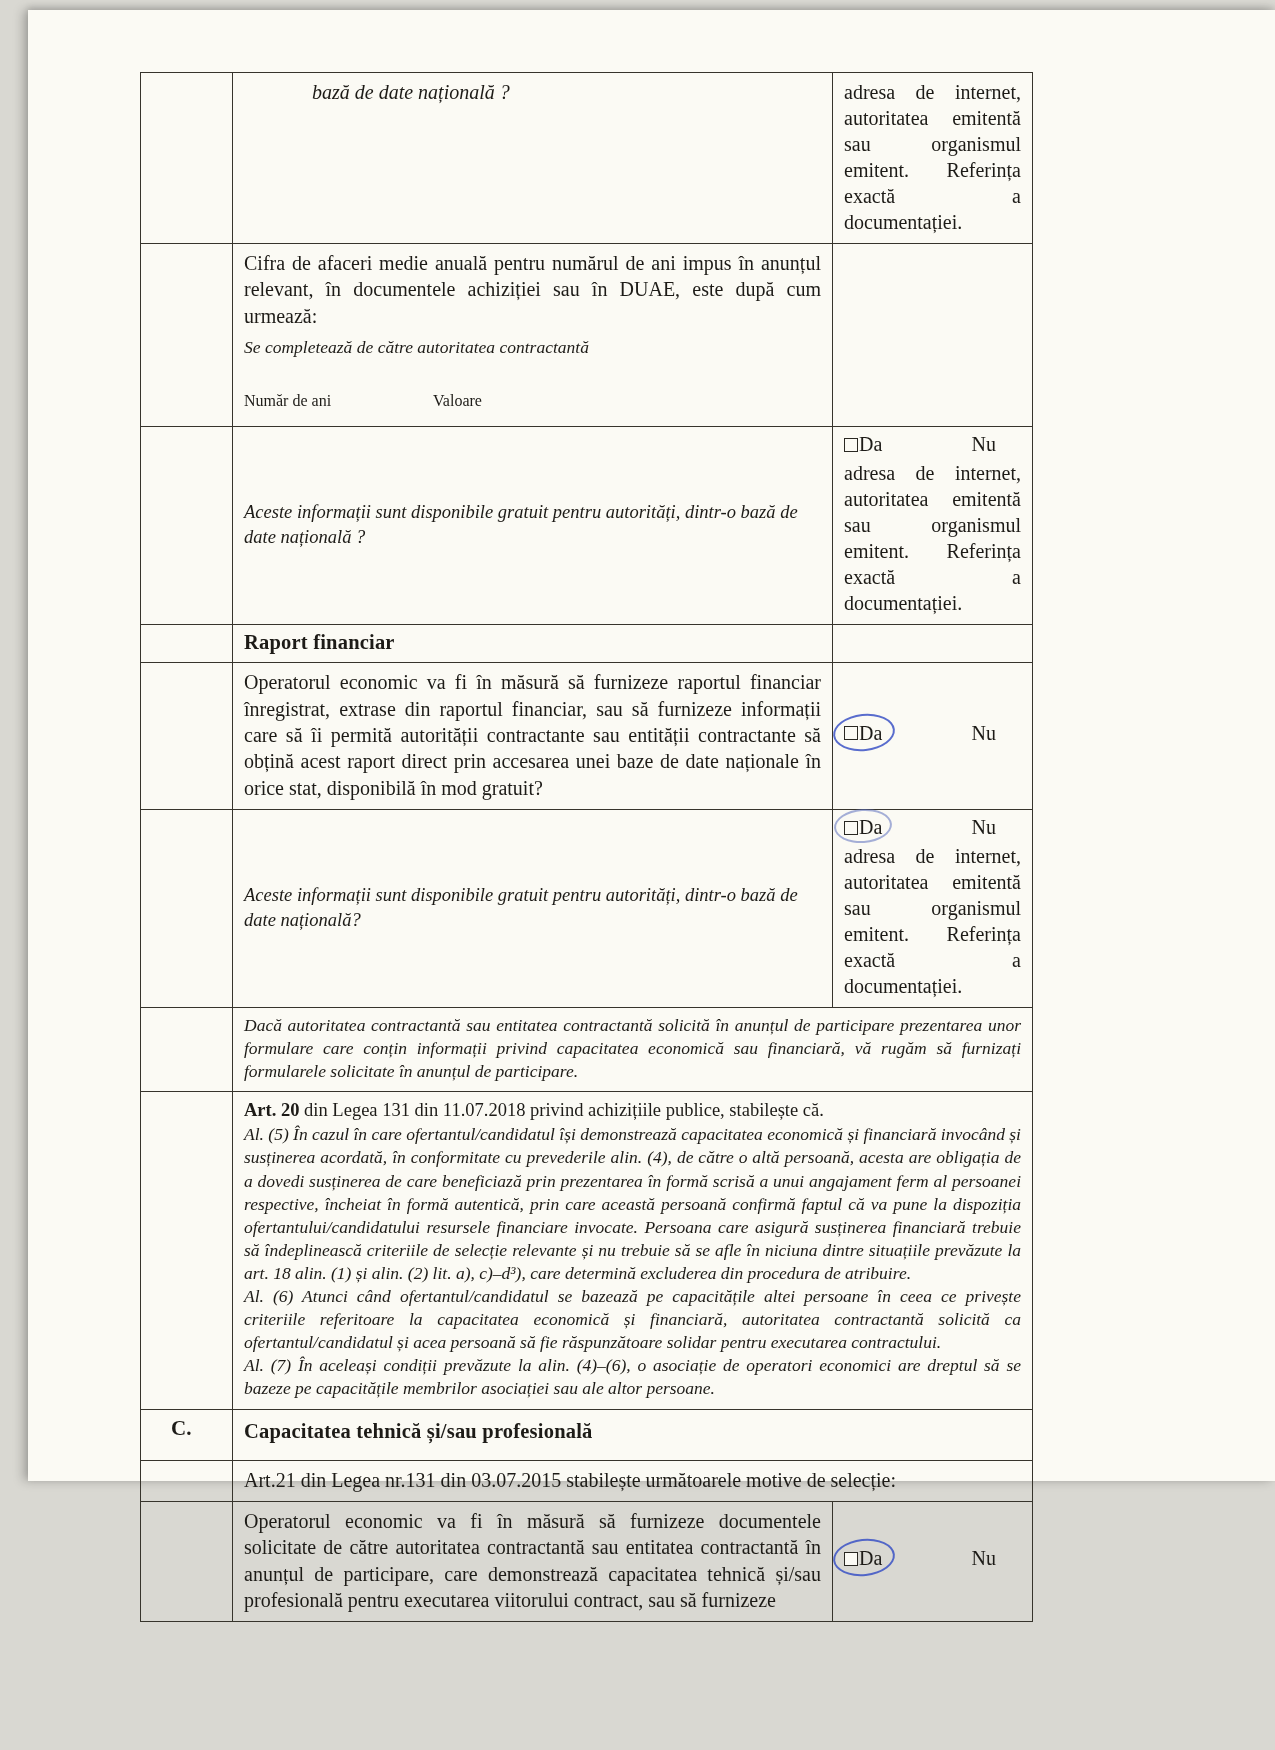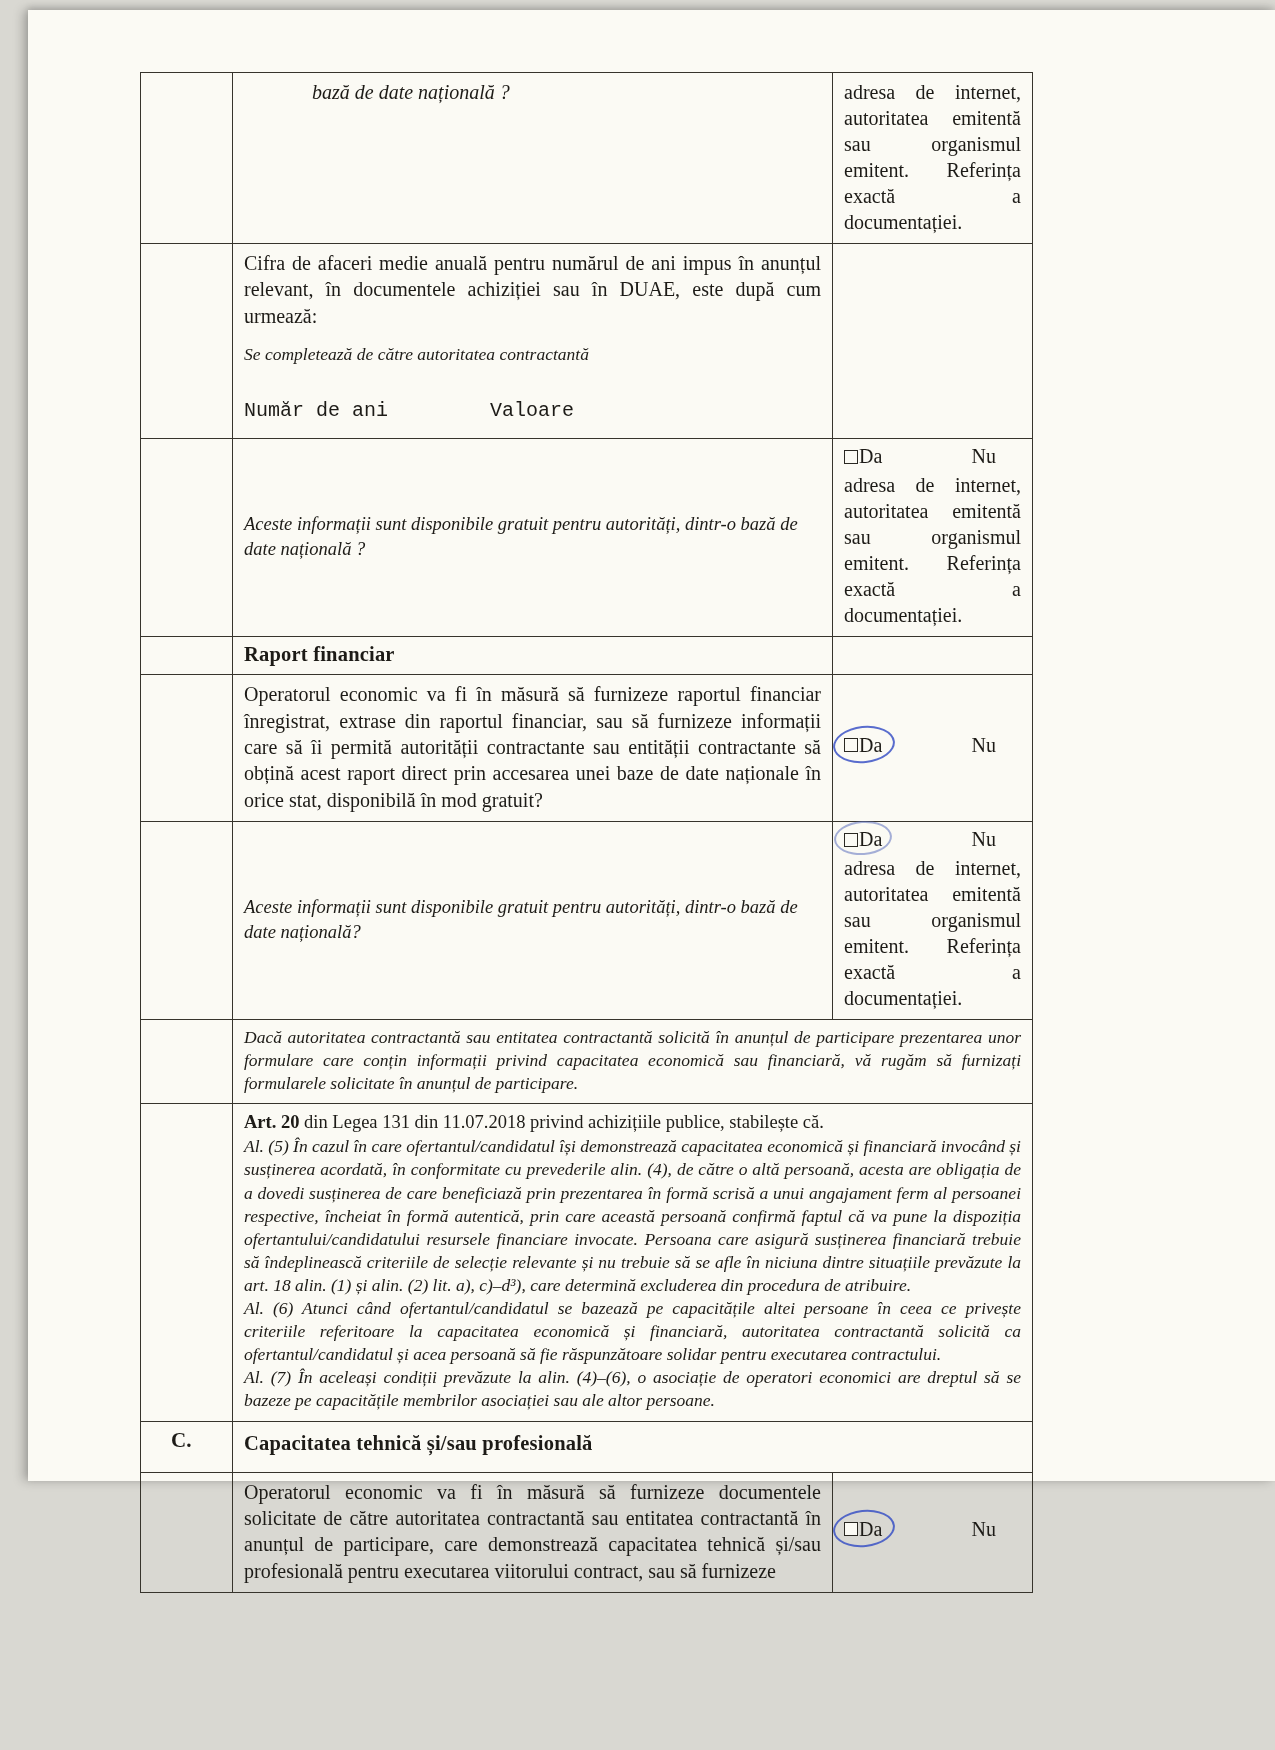--- a/index.html
+++ b/index.html
@@ -29,27 +29,27 @@
     padding:6px 11px 8px 11px;
   }
   td.c-narrow { padding:6px 4px; }
   td.vmid { vertical-align:middle; }
 
   .t    { font-size:20px; line-height:1.32; }
   .just { text-align:justify; }
   .italic { font-style:italic; }
   .hdr  { font-weight:bold; font-size:20.5px; letter-spacing:.2px; }
   .small{ font-size:20px; line-height:1.3; text-align:justify; }
-  .note { font-size:17.5px; font-style:italic; margin-top:15px; }
+  .note { font-size:17.5px; font-style:italic; margin-top:8px; }
   .legal{ font-size:17.5px; line-height:1.32; font-style:italic; text-align:justify; }
   .legal-intro { font-size:18.5px; line-height:1.35; }
   .legal-intro b { font-weight:bold; }
   .letter { font-weight:bold; font-size:21px; padding-left:26px; }
 
-  .ani-line { margin-top:34px; font-size:20px; display:flex;font-family:Liberation Mono, monospace; }
+  .ani-line { margin-top:34px; font-size:16px; display:flex; }
   .ani-line .lbl1 { margin-right:102px; }
 
   .danu {
     display:flex; align-items:center; justify-content:space-between;
     width:152px; font-size:20px; margin-bottom:4px;
   }
   .cb {
     display:inline-block; width:14px; height:14px;
     border:1.6px solid #2a2822; margin-right:1px;
     vertical-align:-1px; background:#fbfaf4;
@@ -187,20 +187,26 @@
 
     <tr>
       <td class="c-narrow">
         <div class="letter">C.</div>
       </td>
       <td colspan="2" style="padding-top:10px; padding-bottom:17px;">
         <div class="hdr">Capacitatea tehnică și/sau profesională</div>
       </td>
     </tr>
 
+    <tr>
+      <td class="c-narrow"></td>
+      <td colspan="2">
+        <div class="t just">Art.21 din Legea nr.131 din 03.07.2015 stabilește următoarele motive de selecție:</div>
+      </td>
+    </tr>
 
     <tr>
       <td class="c-narrow"></td>
       <td>
         <div class="t just">Operatorul economic va fi în măsură să furnizeze documentele solicitate de către autoritatea contractantă sau entitatea contractantă în anunțul de participare, care demonstrează capacitatea tehnică și/sau profesională pentru executarea viitorului contract, sau să furnizeze</div>
       </td>
       <td class="vmid">
         <div class="danu">
           <span class="da-group">
             <span class="pen"></span>

